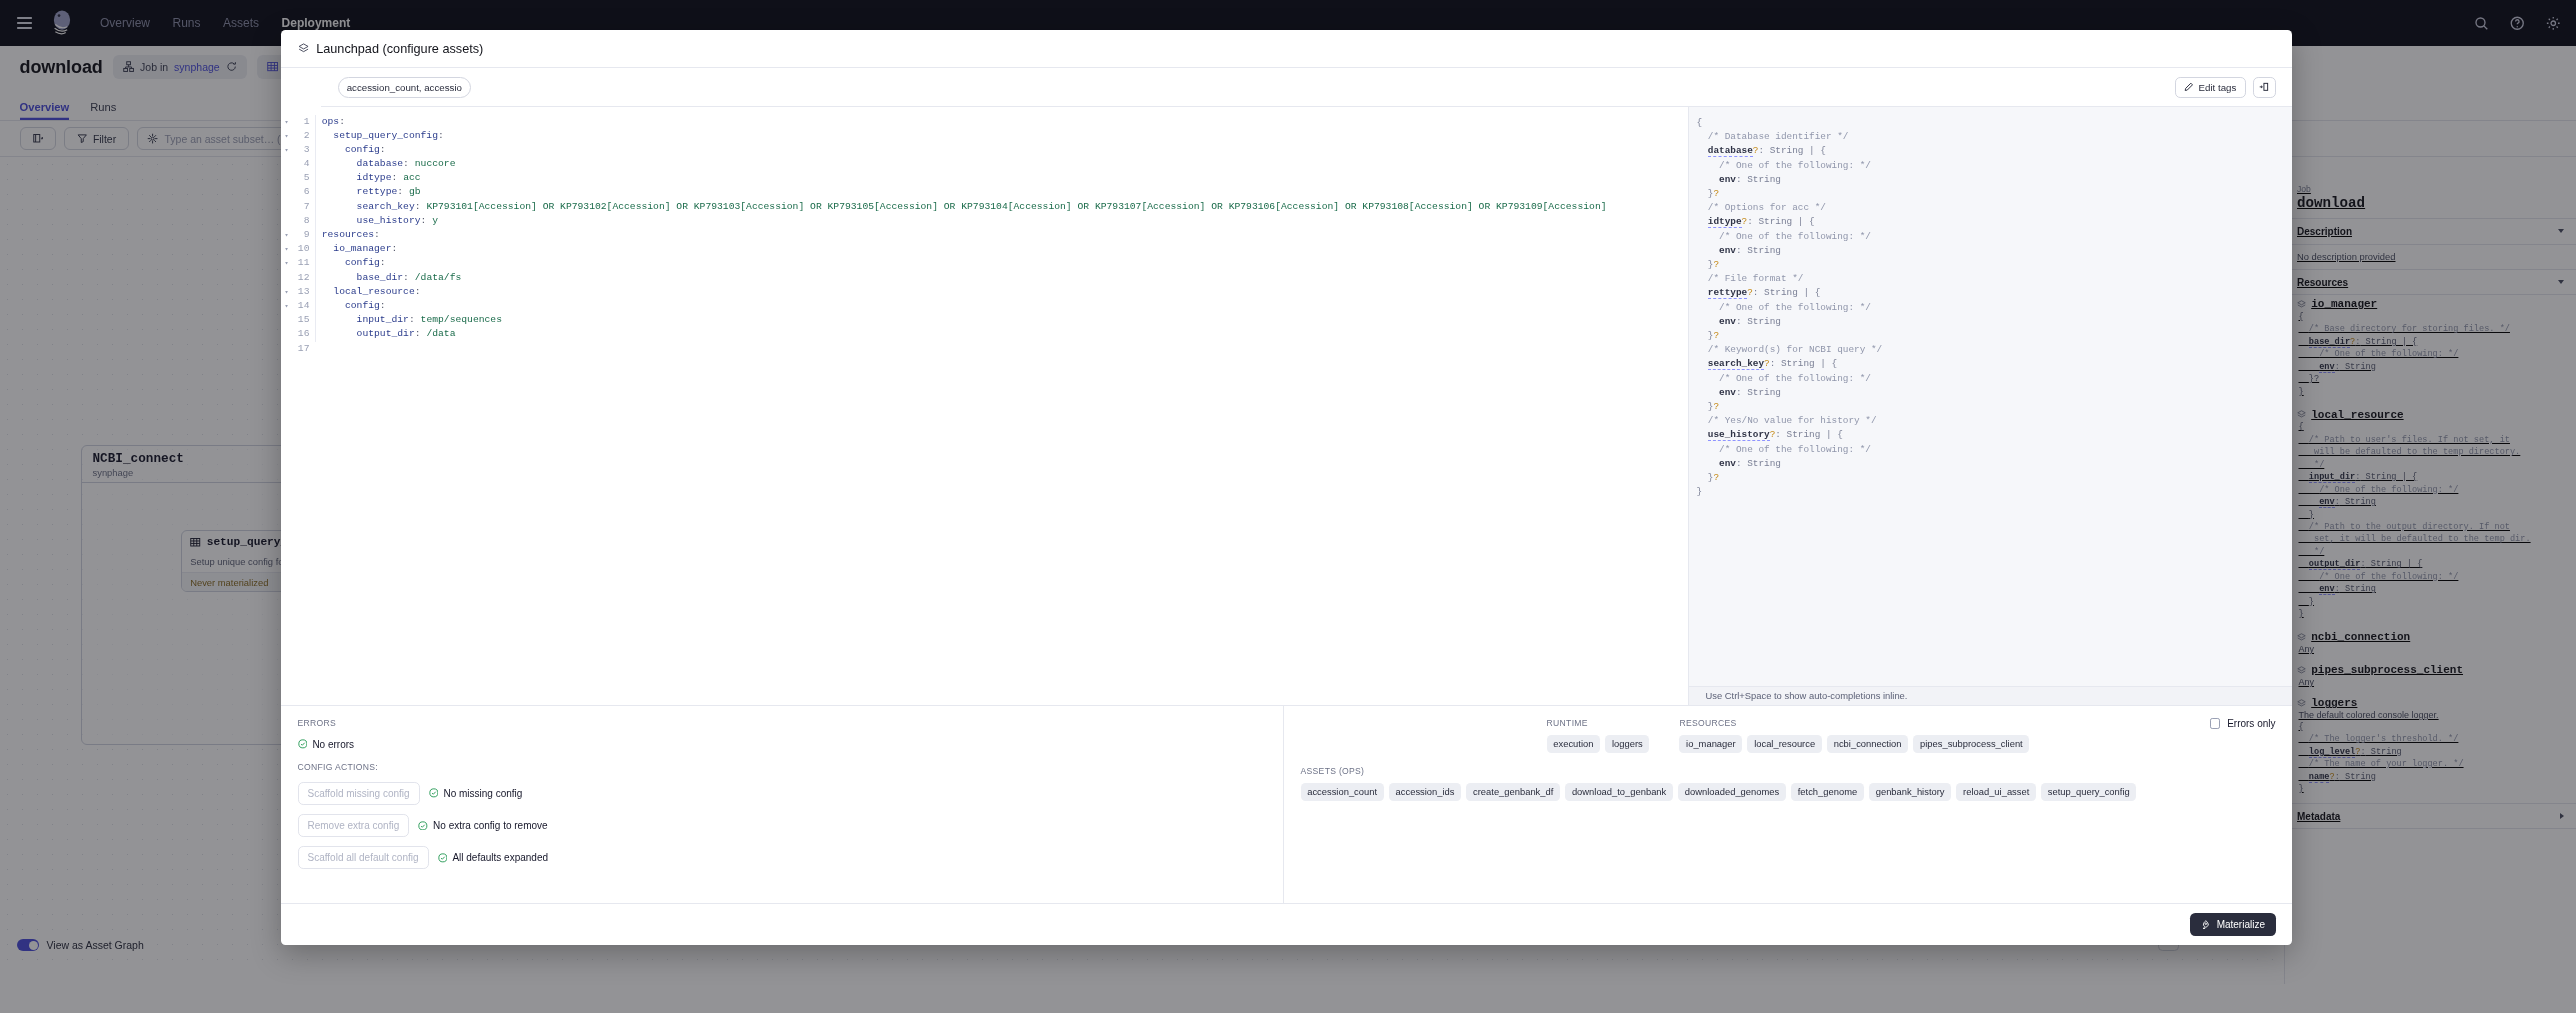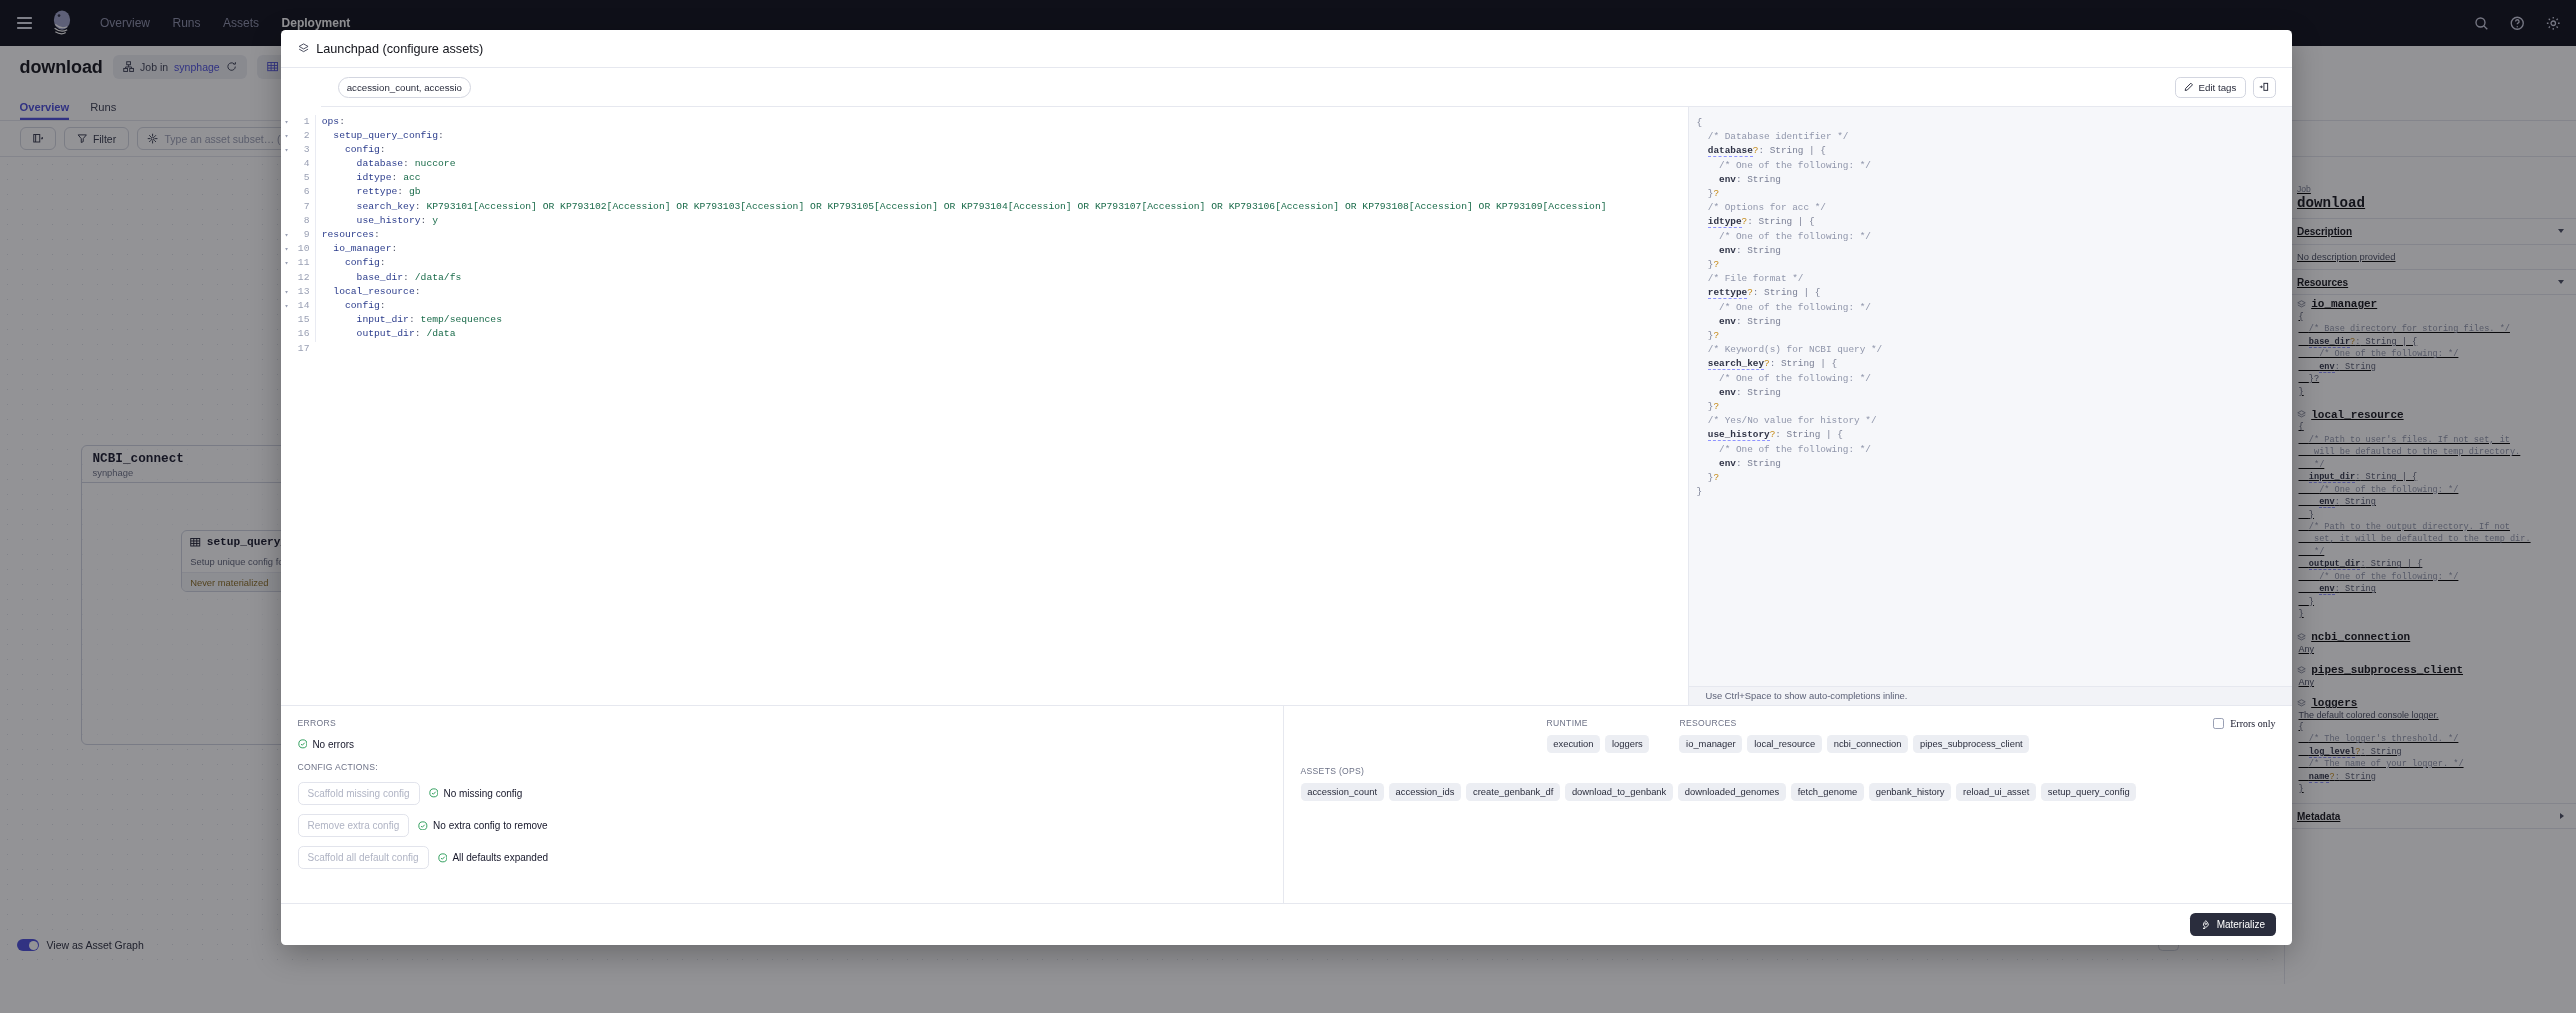--- a/index.html
+++ b/index.html
@@ -180,21 +180,21 @@
   .cfg-row { display: flex; align-items: center; gap: 9px; margin-top: 9.7px; }
   .ghost-btn { height: 22.5px; padding: 0 9px; border: 0.7px solid #e2e4ec; border-radius: 5.2px;
     background: #fff; font-size: 10px; color: #b0b4c4; cursor: not-allowed; display: inline-flex;
     align-items: center; }
   .tagcols { display: flex; gap: 30px; justify-content: center; }
   .tagwrap { display: flex; flex-wrap: wrap; gap: 5.2px; margin-top: 6.7px; }
   .tag { height: 18px; padding: 0 6.7px; border-radius: 4.5px; background: #eceef3;
     display: inline-flex; align-items: center; font-size: 9.4px; color: #2a2d3d;
     white-space: nowrap; cursor: pointer; }
   .errors-only { position: absolute; right: 16.5px; top: 12px; display: flex;
-    align-items: center; gap: 6.7px; font-size: 10px; color: #16172a; cursor: pointer; font-family: Liberation Serif, serif; }
+    align-items: center; gap: 6.7px; font-size: 10px; color: #16172a; cursor: pointer; }
   .cbox { width: 10.5px; height: 10.5px; border: 1.1px solid #9aa0b4; border-radius: 2.2px; background: #fff; }
 
   .m-foot { height: 42px; border-top: 0.7px solid #e6e8ef; display: flex; align-items: center;
     justify-content: flex-end; padding: 0 16.5px; }
   .primary { height: 22.5px; padding: 0 10.5px; border-radius: 5.2px; background: #2a2d3d; color: #fff;
     font-size: 10px; display: inline-flex; align-items: center; gap: 6px; cursor: pointer; }
   .primary svg { width: 9.7px; height: 9.7px; }
 </style>
 </head>
 <body>

